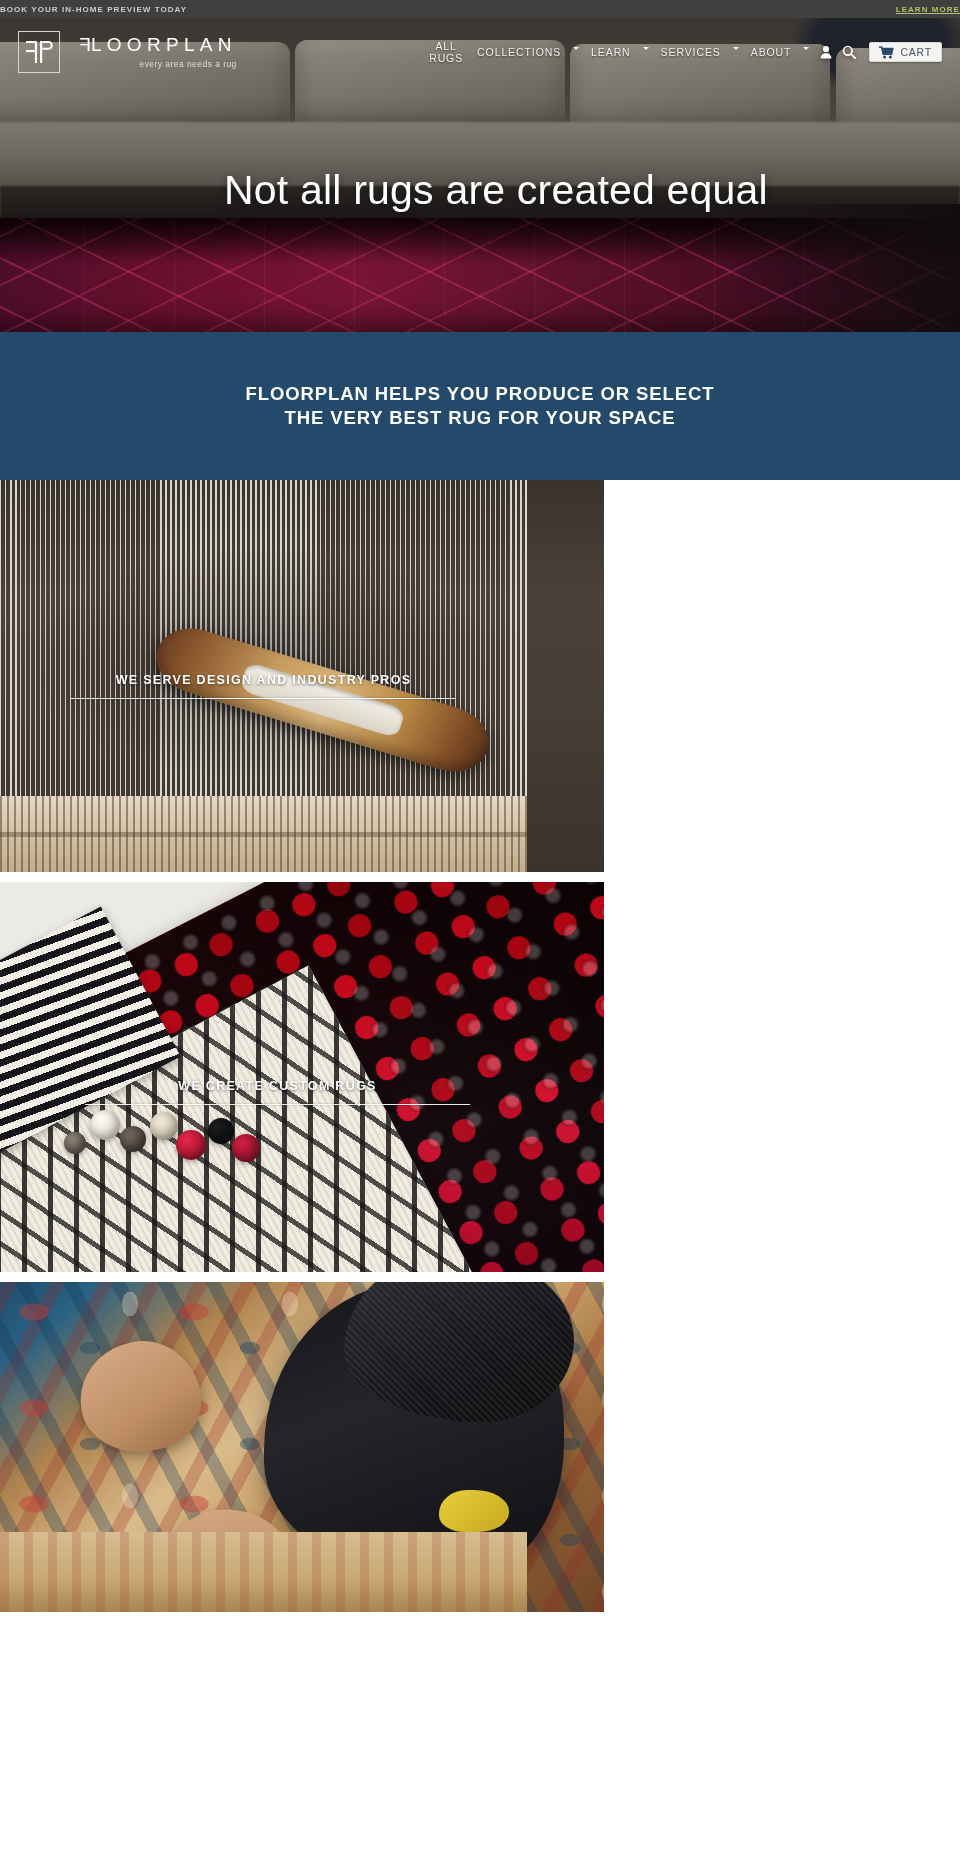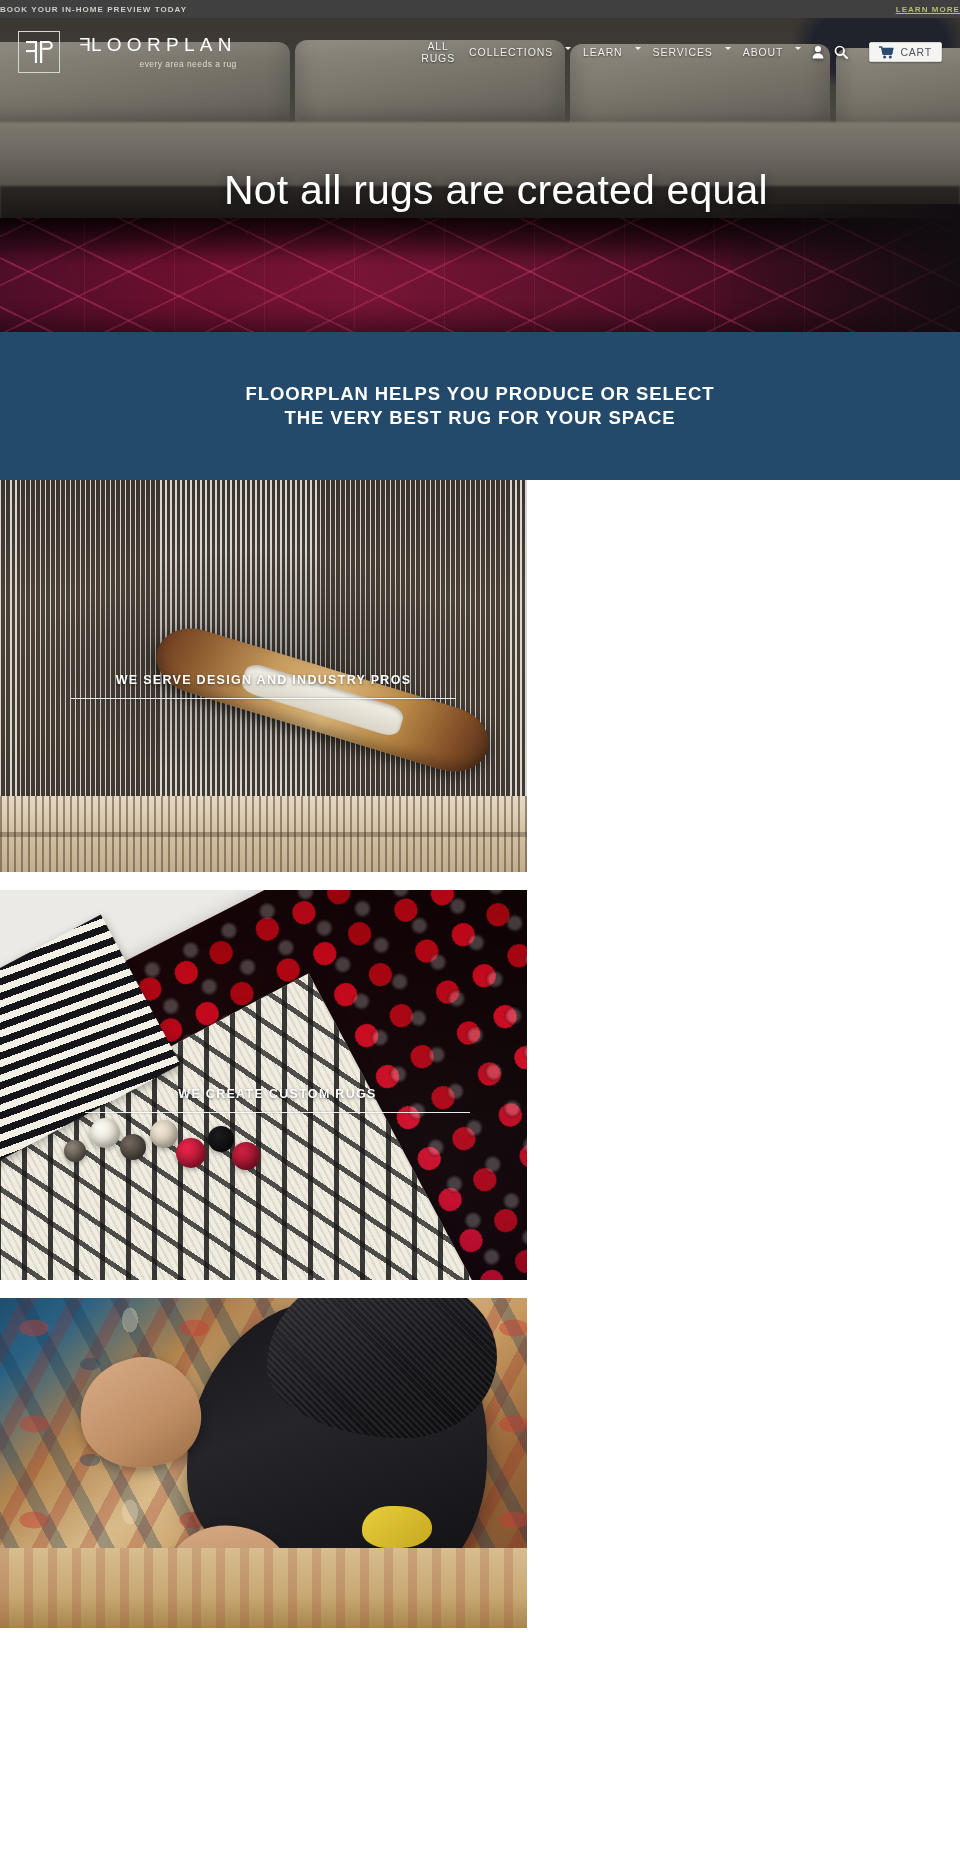--- a/index.html
+++ b/index.html
@@ -145,21 +145,21 @@
     border-right: 3.2px solid transparent;
     border-top: 3.6px solid #f2f1ee;
     display: inline-block; margin-top: 1px;
   }
   .icon-btn {
     display: flex; align-items: center; justify-content: center;
     cursor: pointer; padding: 0 5px;
     filter: drop-shadow(0 1px 2px rgba(0,0,0,0.55));
   }
   .cart-btn {
-    margin-left: 16px;
+    margin-left: 8px;
     background: #f4f4f2;
     border: 1px solid #d9d8d4;
     border-radius: 2px;
     height: 20px;
     padding: 0 9px;
     display: flex; align-items: center; gap: 6px;
     cursor: pointer;
     box-shadow: 0 1px 2px rgba(0,0,0,0.3);
   }
   .cart-label {
@@ -196,24 +196,24 @@
     letter-spacing: 0.9px;
     text-transform: uppercase;
     line-height: 1.28;
     text-align: center;
   }
 
   
   .tiles { width: 960px; background: #ffffff; }
   .tile {
     position: relative;
-    width: 527px;
+    width: 604px;
     overflow: hidden;
     cursor: pointer;
-    margin-bottom: 18px;
+    margin-bottom: 10px;
   }
   .tile-1 { height: 392px; }
   .tile-2 { height: 390px; }
   .tile-3 { height: 330px; }
   .tile-caption {
     position: absolute; left: 0; width: 527px;
     display: flex; flex-direction: column; align-items: center;
     z-index: 5;
   }
   .tile-1 .tile-caption { top: 193px; }

